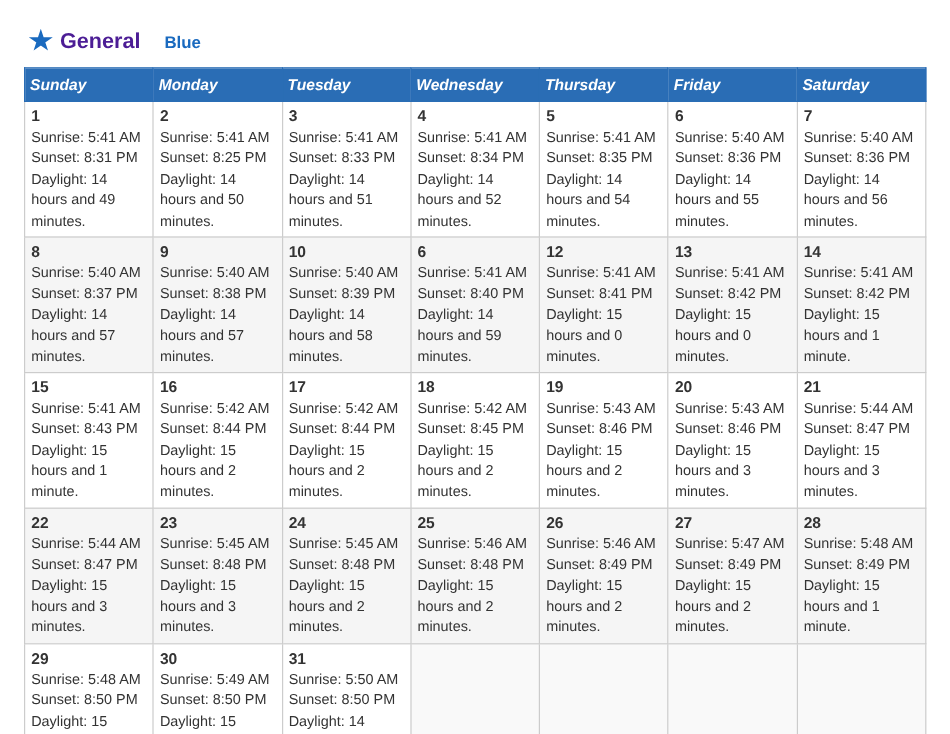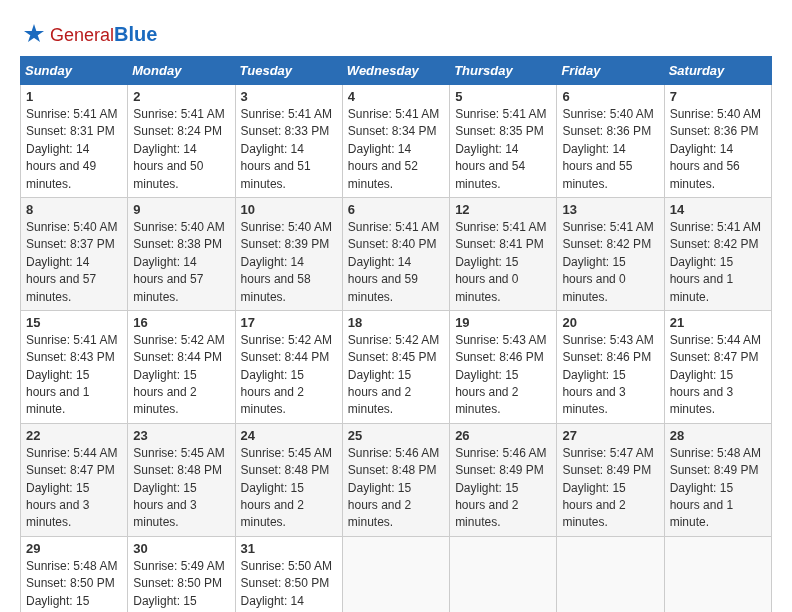--- a/index.html
+++ b/index.html
@@ -92,21 +92,21 @@
   <div class="logo">
     <div class="logo-row">
       <svg class="logo-flag" viewBox="0 0 28 28">
         <rect x="0" y="0" width="28" height="14" fill="#fff"></rect>
         <rect x="0" y="14" width="28" height="14" fill="#fff"></rect>
 
         <rect x="0" y="0" width="28" height="28" fill="#fff" rx="2"></rect>
         <polygon points="14,4 20,22 4,11 24,11 8,22" fill="#1a6abf"></polygon>
       </svg>
       <div>
-        <span style="font-size:18px;font-weight:normal;color:#b91c1c;">General</span><span style="font-size:20px;font-weight:bold;color:#1a6abf;">Blue</span>
+        <span style="font-size:18px;font-weight:bold;color:#4c1d95;">General</span><span style="font-size:14px;font-weight:bold;color:#1a6abf;margin-left:20px;">Blue</span>
       </div>
     </div>
   </div>
   <div class="title-area">
     <div class="month-title"></div>
     <div class="location-title"></div>
   </div>
 </div>
 
 <table class="calendar">
@@ -128,21 +128,21 @@
         <div class="day-info">
           <span>Sunrise: 5:41 AM</span><br>
           <span>Sunset: 8:31 PM</span><br>
           <span>Daylight: 14 hours and 49 minutes.</span>
         </div>
       </td>
         <td>
         <span class="day-number">2</span>
         <div class="day-info">
           <span>Sunrise: 5:41 AM</span><br>
-          <span>Sunset: 8:24 PM</span><br>
+          <span>Sunset: 8:25 PM</span><br>
           <span>Daylight: 14 hours and 50 minutes.</span>
         </div>
       </td>
         <td>
         <span class="day-number">3</span>
         <div class="day-info">
           <span>Sunrise: 5:41 AM</span><br>
           <span>Sunset: 8:33 PM</span><br>
           <span>Daylight: 14 hours and 51 minutes.</span>
         </div>

